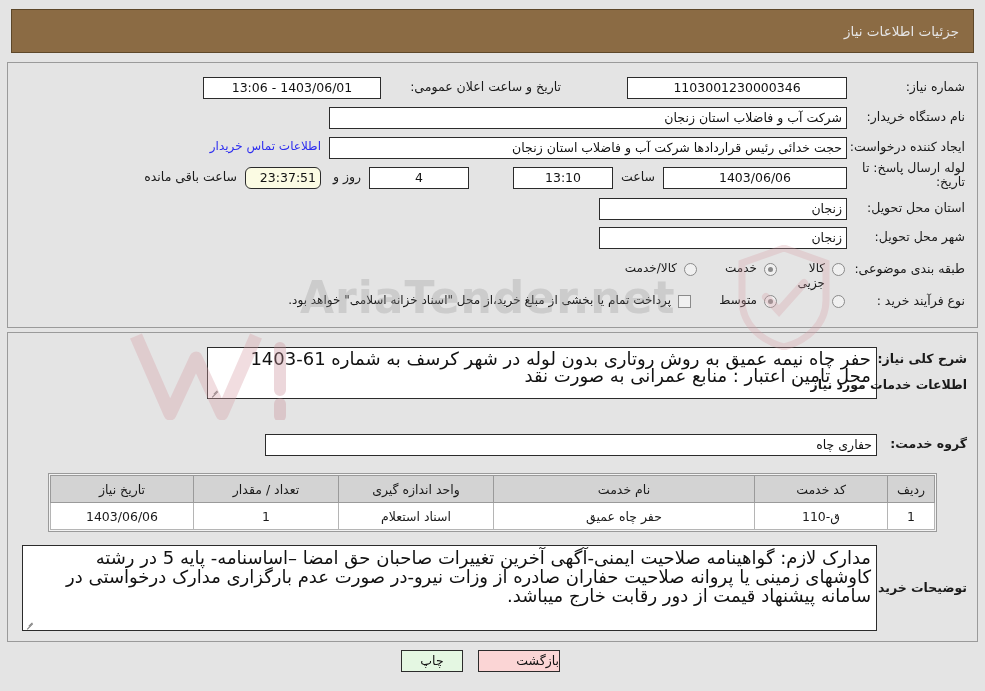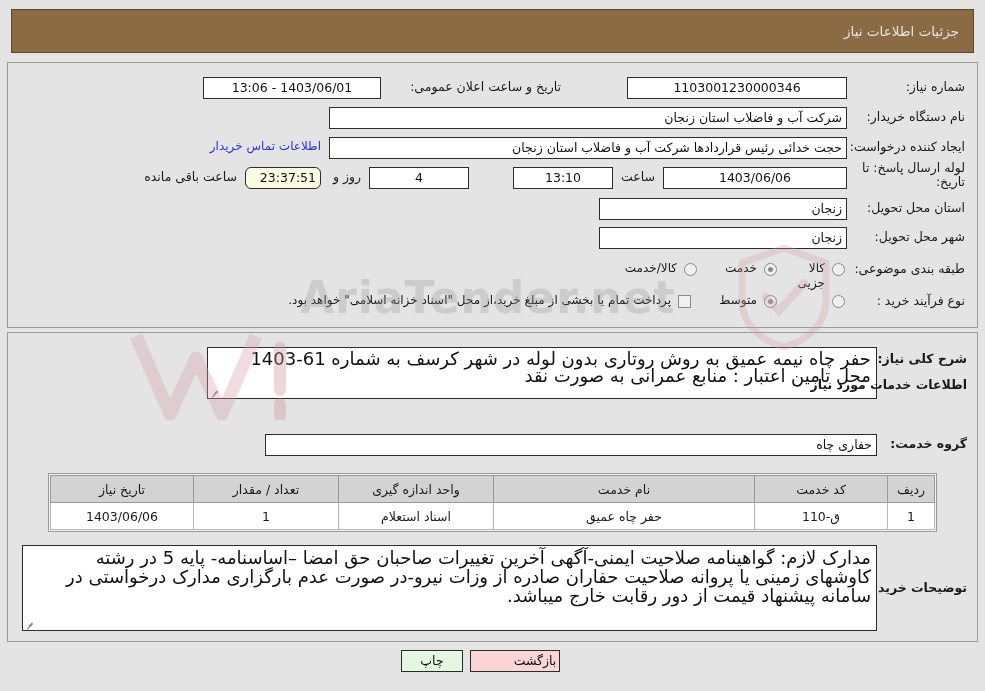--- a/index.html
+++ b/index.html
@@ -329,16 +329,16 @@
             <td>1403/06/06</td>
           </tr>
         </tbody>
       </table>
     </div>
 
     <div class="lbl bold" style="top:247px; right:10px;">توضیحات خریدار:</div>
     <div class="ta" style="top:212px; right:100px; left:14px; height:86px; line-height:19px;">مدارک لازم: گواهینامه صلاحیت ایمنی-آگهی آخرین تغییرات صاحبان حق امضا –اساسنامه- پایه 5 در رشته کاوشهای زمینی یا پروانه صلاحیت حفاران صادره از وزات نیرو-در صورت عدم بارگزاری مدارک درخواستی در سامانه پیشنهاد قیمت از دور رقابت خارج میباشد.<span class="grip"></span></div>
   </div>
 
-  <div class="btn" id="btn-back" style="top:650px; right:425px; width:90px;padding-left:40px;">بازگشت</div>
+  <div class="btn" id="btn-back" style="top:650px; right:425px; width:82px;padding-left:40px;">بازگشت</div>
   <div class="btn" id="btn-print" style="top:650px; right:522px; width:62px;margin-left:16px;">چاپ</div>
 
 </div>
 
 </body></html>

